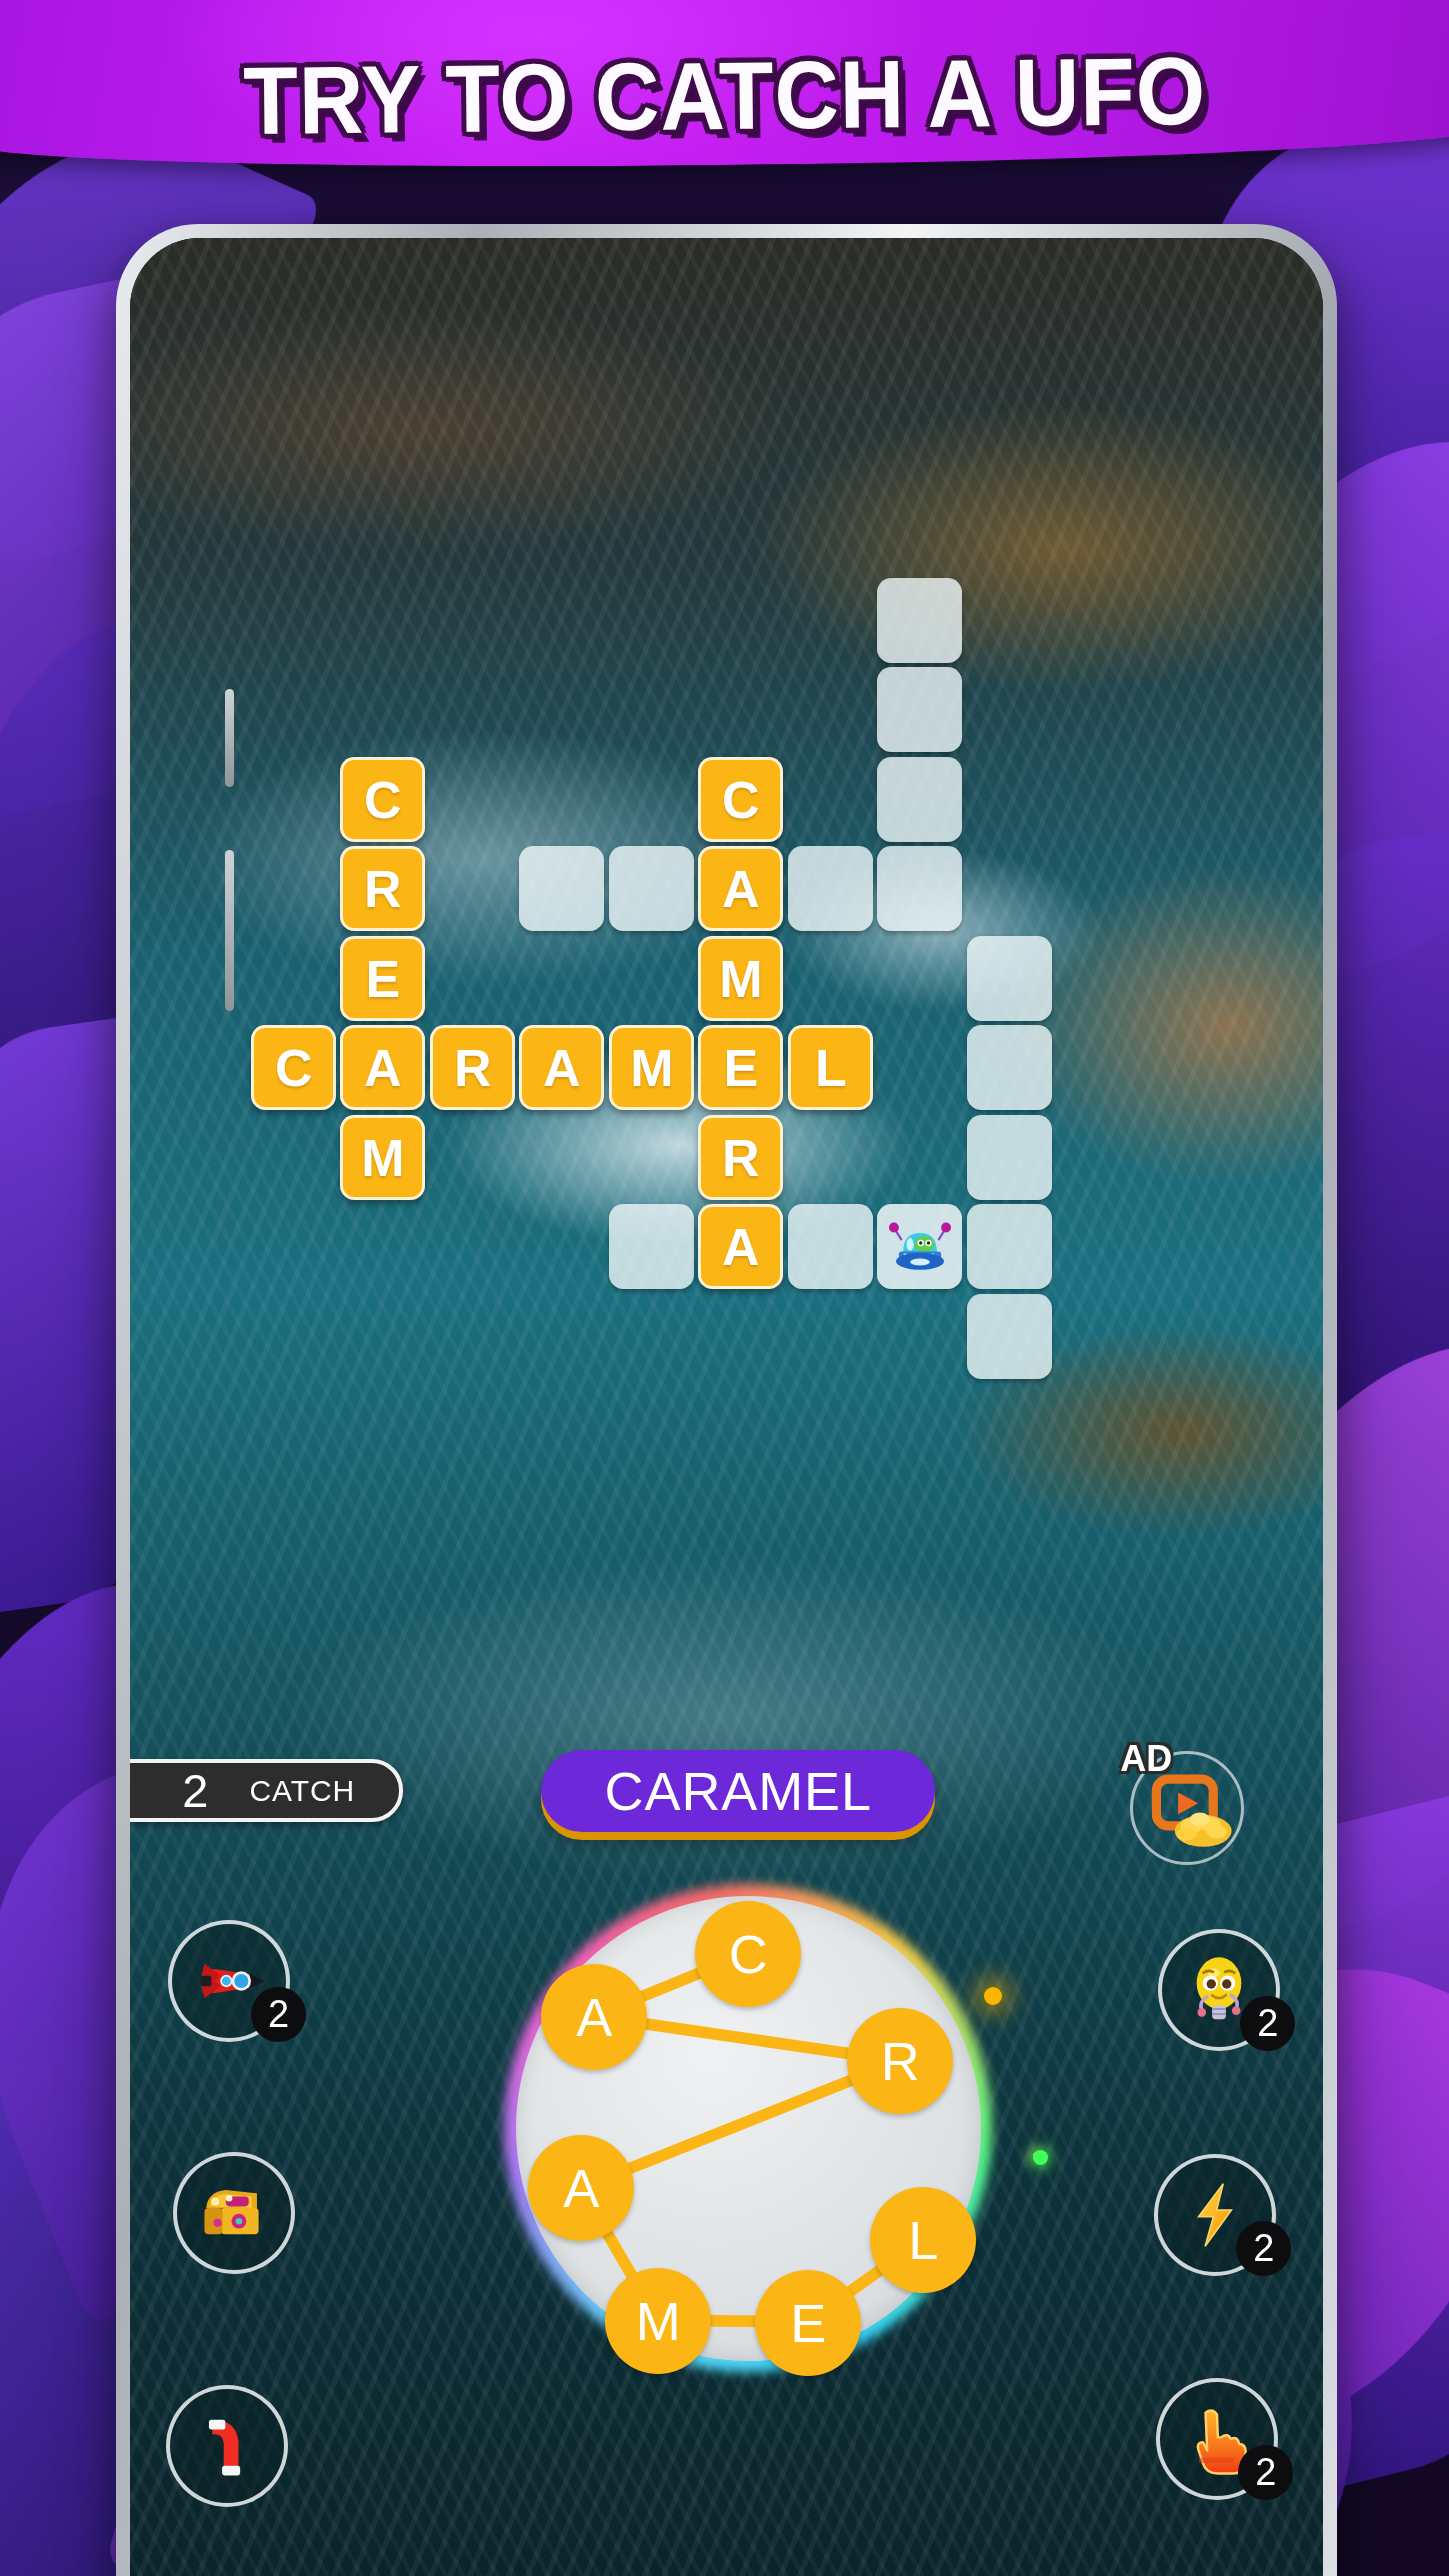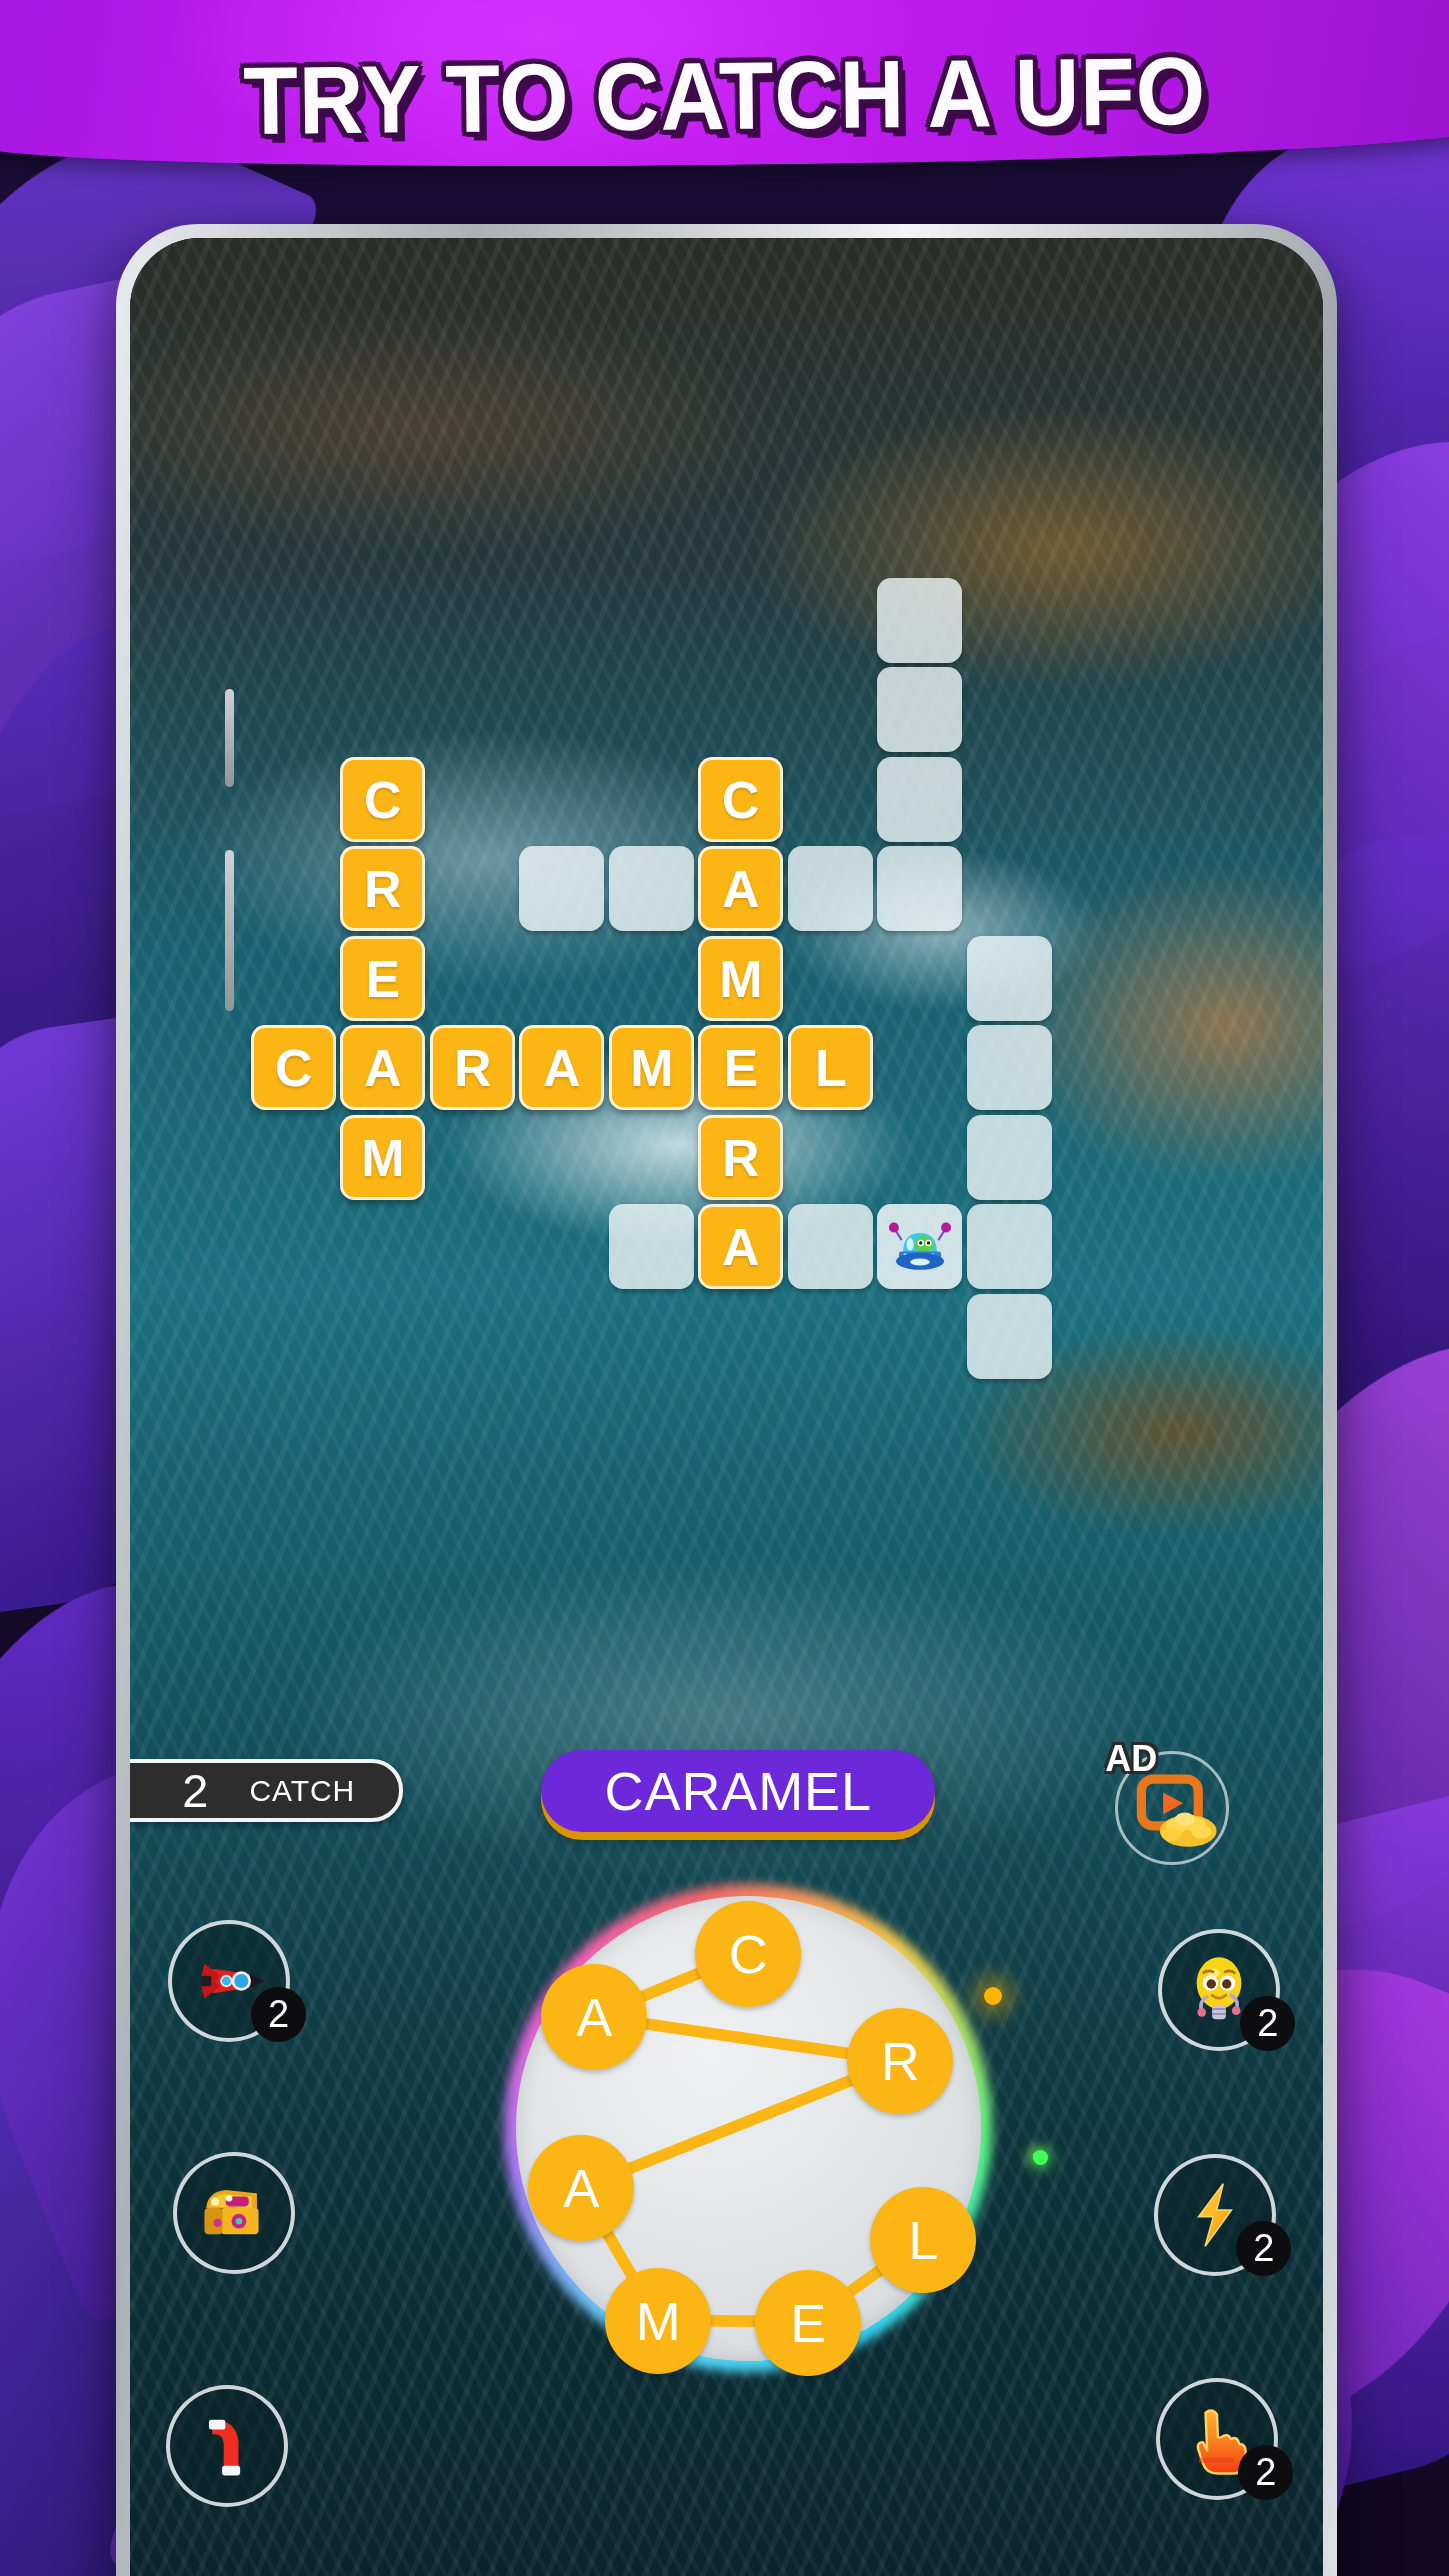--- a/index.html
+++ b/index.html
@@ -173,21 +173,21 @@
   .word-pill span {
     font-size: 54px; font-weight: 400; color: #fff;
     letter-spacing: 0.9px;
   }
 
   
   .sparkle { position:absolute; border-radius:50%; z-index: 19; }
 
   
   .ad-btn {
-    position: absolute; right: 94px; top: 1513px;
+    position: absolute; right: 79px; top: 1513px;
     width: 114px; height: 114px;
     border-radius: 50%;
     border: 3.6px solid rgba(225,230,233,.72);
     z-index: 20;
   }
   .ad-label {
     position: absolute; left: -12.5px; top: -16px;
     font-size: 36px; font-weight: 700; color: #fff;
     text-shadow: -2.7px -2.7px 0 #2a2a2a, 2.7px -2.7px 0 #2a2a2a, -2.7px 2.7px 0 #2a2a2a, 2.7px 2.7px 0 #2a2a2a;
   }

